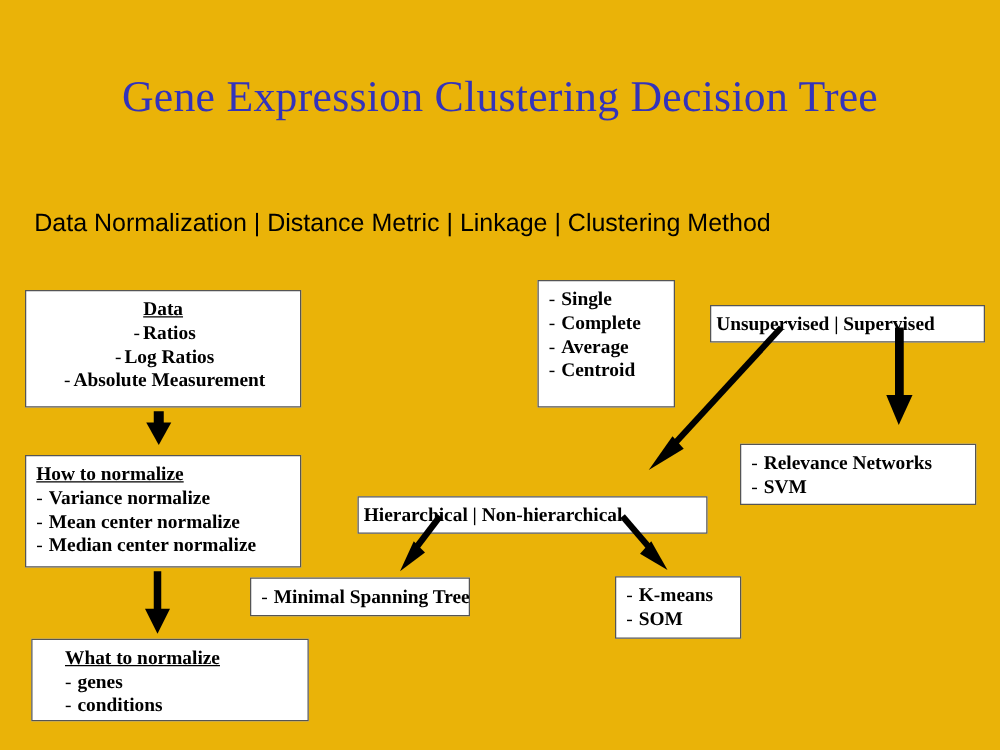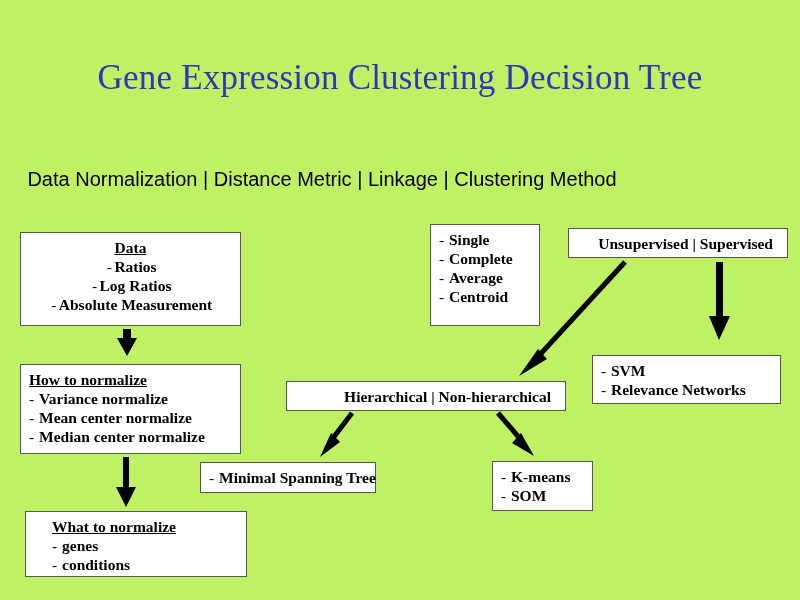--- a/index.html
+++ b/index.html
@@ -4,21 +4,21 @@
 <style>
   html, body {
     margin: 0;
     padding: 0;
     background: #ffffff;
   }
   #slide {
     position: relative;
     width: 800px;
     height: 600px;
-    background: #bef264;
+    background: #eab308;
     overflow: hidden;
     font-family: "Liberation Serif", serif;
   }
   
   #title {
     position: absolute;
     left: 0;
     top: 58px;
     width: 800px;
     text-align: center;
@@ -65,23 +65,24 @@
     white-space: nowrap;
   }
   .box .li .dash {
     font-weight: normal;
     display: inline-block;
     width: 10px;
   }
   .box.center-line {
     display: flex;
     align-items: center;
-    justify-content: flex-end;
-    padding: 0 14px;
+    justify-content: flex-start;
+    padding: 0 4px;
     white-space: nowrap;
+    margin-top: 16px;
   }
 
   
   #box-data            { left: 20px;  top: 232px; width: 221px; height: 94px; text-align: center; }
   #box-distance        { left: 252px; top: 222px; width: 183px; height: 101px; }
   #box-linkage         { left: 430px; top: 224px; width: 110px; height: 102px; }
   #box-unsup-sup       { left: 568px; top: 228px; width: 220px; height: 30px; }
   #box-how-normalize   { left: 20px;  top: 364px; width: 221px; height: 90px; }
   #box-hierarchical    { left: 286px; top: 381px; width: 280px; height: 30px; }
   #box-svm             { left: 592px; top: 355px; width: 189px; height: 49px; }
@@ -130,22 +131,22 @@
     <span class="li"><span class="dash">-</span><span>Variance normalize</span></span>
     <span class="li"><span class="dash">-</span><span>Mean center normalize</span></span>
     <span class="li"><span class="dash">-</span><span>Median center normalize</span></span>
   </div>
 
   <div class="box center-line" id="box-hierarchical">
     <span>Hierarchical | Non-hierarchical</span>
   </div>
 
   <div class="box" id="box-svm">
+    <span class="li"><span class="dash">-</span><span>Relevance Networks</span></span>
     <span class="li"><span class="dash">-</span><span>SVM</span></span>
-    <span class="li"><span class="dash">-</span><span>Relevance Networks</span></span>
   </div>
 
   <div class="box" id="box-mst">
     <span class="li"><span class="dash">-</span><span>Minimal Spanning Tree</span></span>
   </div>
 
   <div class="box" id="box-kmeans">
     <span class="li"><span class="dash">-</span><span>K-means</span></span>
     <span class="li"><span class="dash">-</span><span>SOM</span></span>
   </div>

